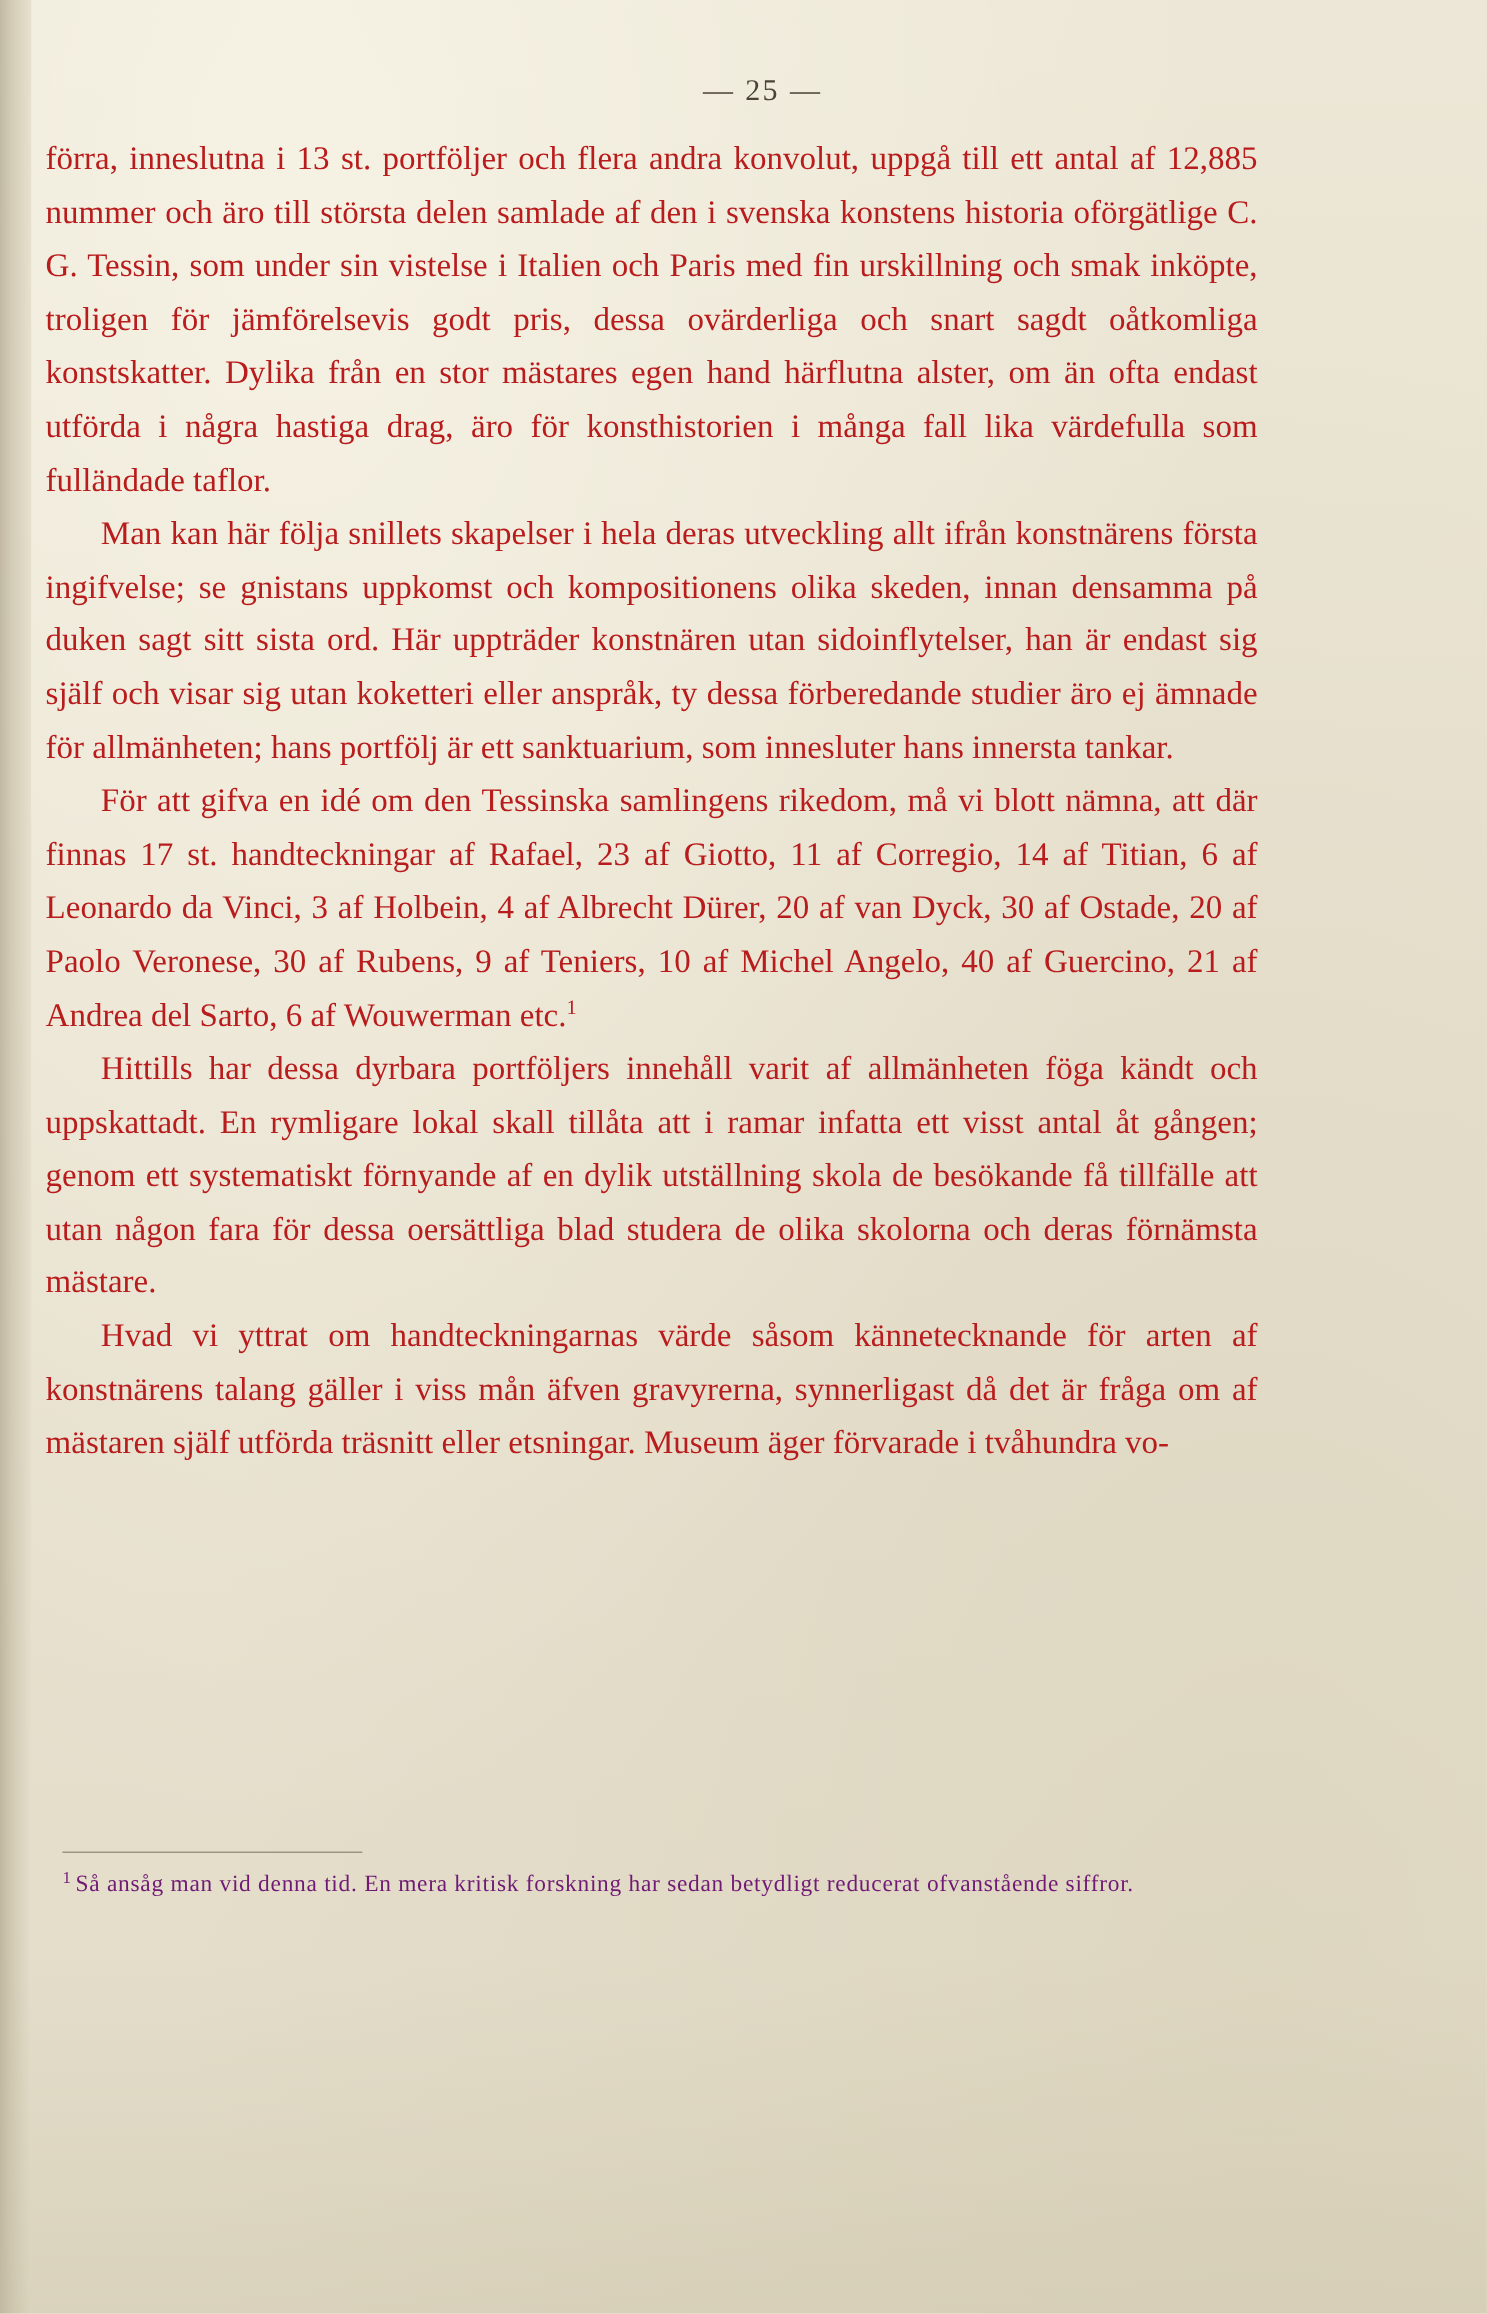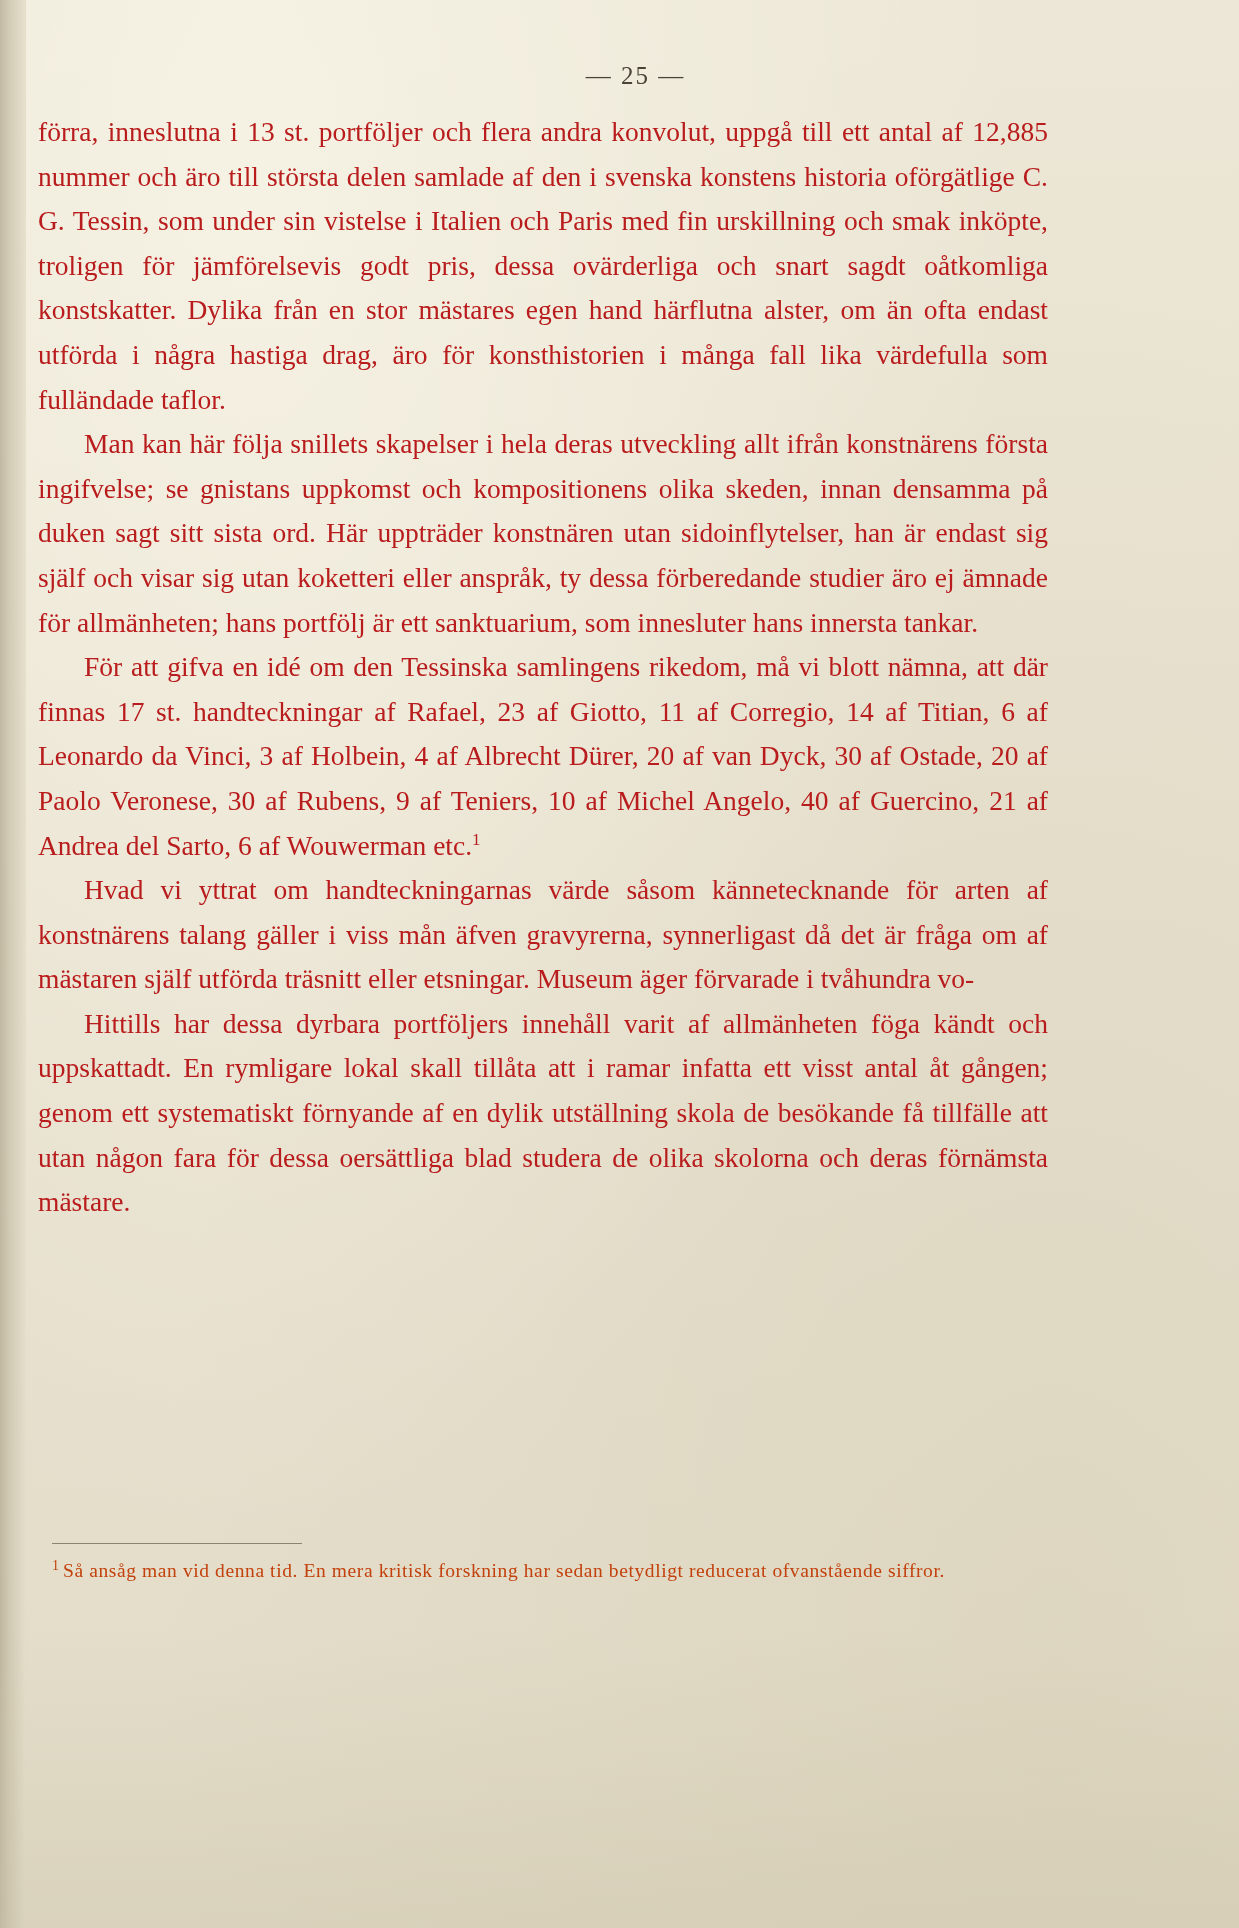--- a/index.html
+++ b/index.html
@@ -91,21 +91,21 @@
     height: 1px;
     background: #8e846d;
   }
   .footnote {
     position: absolute;
     left: 52px;
     top: 1555px;
     width: 990px;
     font-size: 19.5px;
     line-height: 31px;
-    color: #c2410c;
+    color: #701a75;
     text-align: justify;
   }
   .footnote sup {
     font-size: 14px;
     vertical-align: super;
     line-height: 0;
     margin-right: 4px;
   }
   .fn-spaced {
     letter-spacing: 0.6px;
@@ -118,22 +118,22 @@
 <div class="left-edge"></div>
 
 <div class="content">
 
   <div class="folio">— 25 —</div>
 
   <div class="textblock">
     <p>förra, inneslutna i 13 st. portföljer och flera andra konvolut, uppgå till ett antal af 12,885 nummer och äro till största delen samlade af den i svenska konstens historia oförgätlige C. G. Tessin, som under sin vistelse i Italien och Paris med fin urskillning och smak inköpte, troligen för jämförelsevis godt pris, dessa ovärderliga och snart sagdt oåtkomliga konstskatter. Dylika från en stor mästares egen hand härflutna alster, om än ofta endast utförda i några hastiga drag, äro för konsthistorien i många fall lika värdefulla som fulländade taflor.</p>
     <p class="indent">Man kan här följa snillets skapelser i hela deras utveckling allt ifrån konstnärens första ingifvelse; se gnistans uppkomst och kompositionens olika skeden, innan densamma på duken sagt sitt sista ord. Här uppträder konstnären utan sidoinflytelser, han är endast sig själf och visar sig utan koketteri eller anspråk, ty dessa förberedande studier äro ej ämnade för allmänheten; hans portfölj är ett sanktuarium, som innesluter hans innersta tankar.</p>
     <p class="indent"><span>För att gifva en idé om den Tessinska samlingens rikedom, må vi blott nämna, att där finnas 17 st. handteckningar af Rafael, 23 af Giotto, 11 af Corregio, 14 af Titian, 6 af Leonardo da Vinci, 3 af Holbein, 4 af Albrecht Dürer, 20 af van Dyck, 30 af Ostade, 20 af Paolo Veronese, 30 af Rubens, 9 af Teniers, 10 af Michel Angelo, 40 af Guercino, 21 af Andrea del Sarto, 6 af Wouwerman etc.</span><sup class="fn">1</sup></p>
+    <p class="indent">Hittills har dessa dyrbara portföljers innehåll varit af allmänheten föga kändt och uppskattadt. En rymligare lokal skall tillåta att i ramar infatta ett visst antal åt gången; genom ett systematiskt förnyande af en dylik utställning skola de besökande få tillfälle att utan någon fara för dessa oersättliga blad studera de olika skolorna och deras förnämsta mästare.</p>
     <p class="indent">Hvad vi yttrat om handteckningarnas värde såsom kännetecknande för arten af konstnärens talang gäller i viss mån äfven gravyrerna, synnerligast då det är fråga om af mästaren själf utförda träsnitt eller etsningar. Museum äger förvarade i tvåhundra vo-</p>
-    <p class="indent">Hittills har dessa dyrbara portföljers innehåll varit af allmänheten föga kändt och uppskattadt. En rymligare lokal skall tillåta att i ramar infatta ett visst antal åt gången; genom ett systematiskt förnyande af en dylik utställning skola de besökande få tillfälle att utan någon fara för dessa oersättliga blad studera de olika skolorna och deras förnämsta mästare.</p>
   </div>
 
   <div class="rule"></div>
 
   <div class="footnote">
     <sup>1</sup><span class="fn-spaced">Så ansåg man vid denna tid. En mera kritisk forskning har sedan betydligt reducerat ofvanstående siffror.</span>
   </div>
 
 </div>
 

